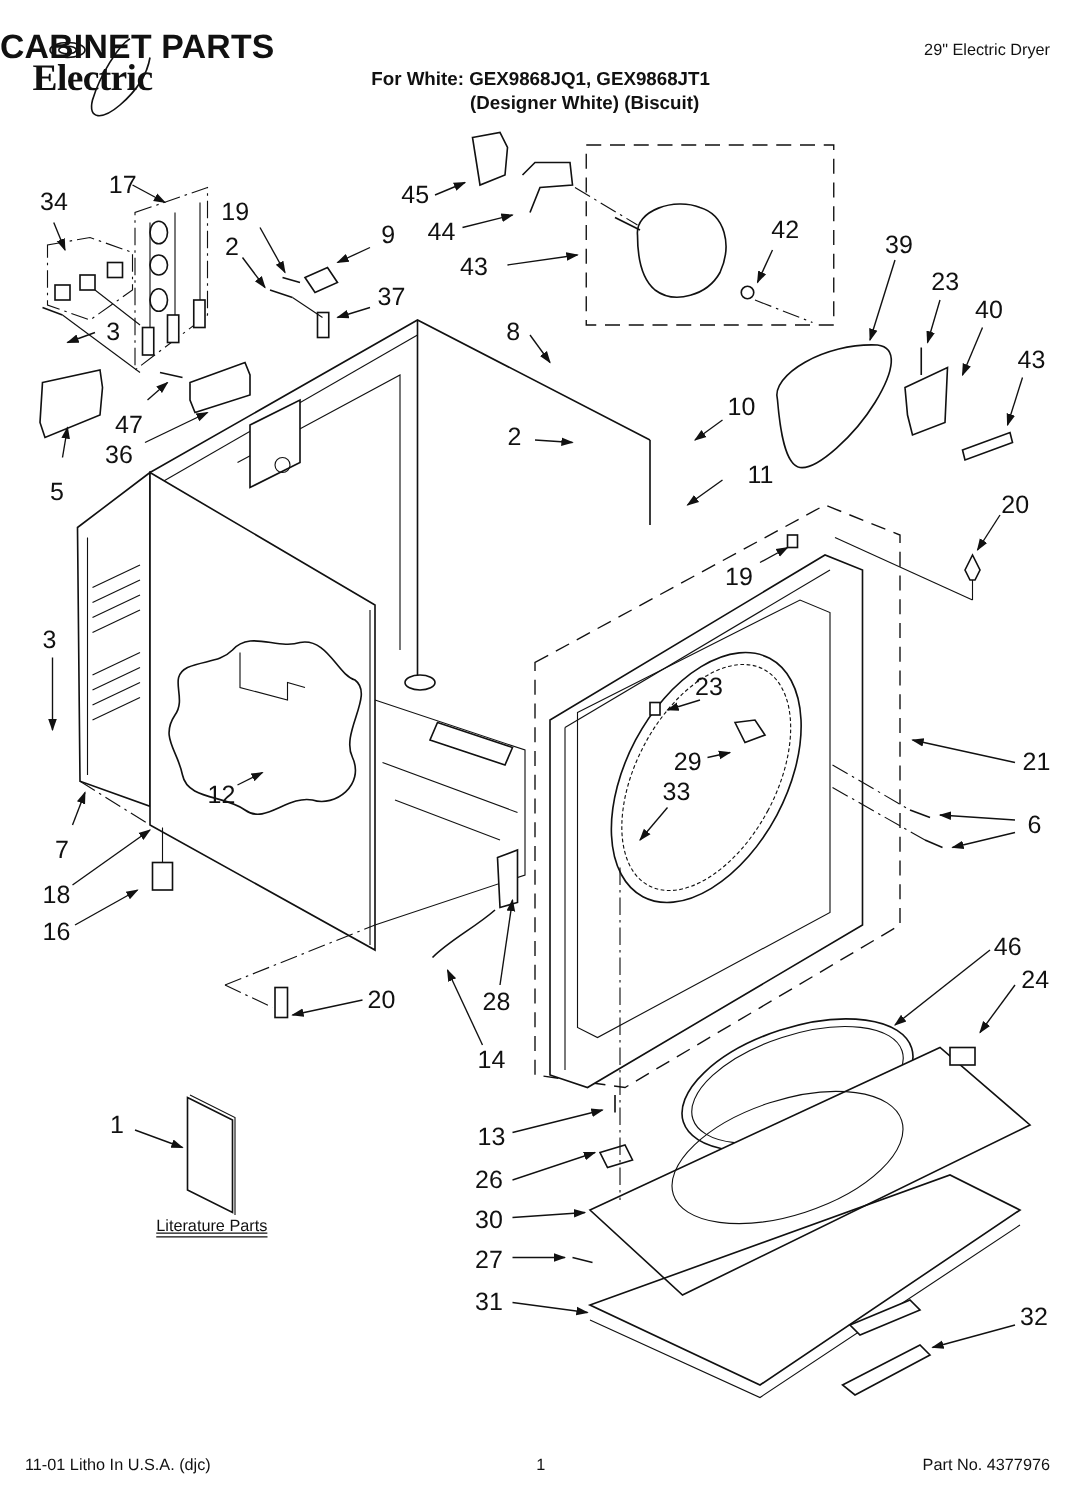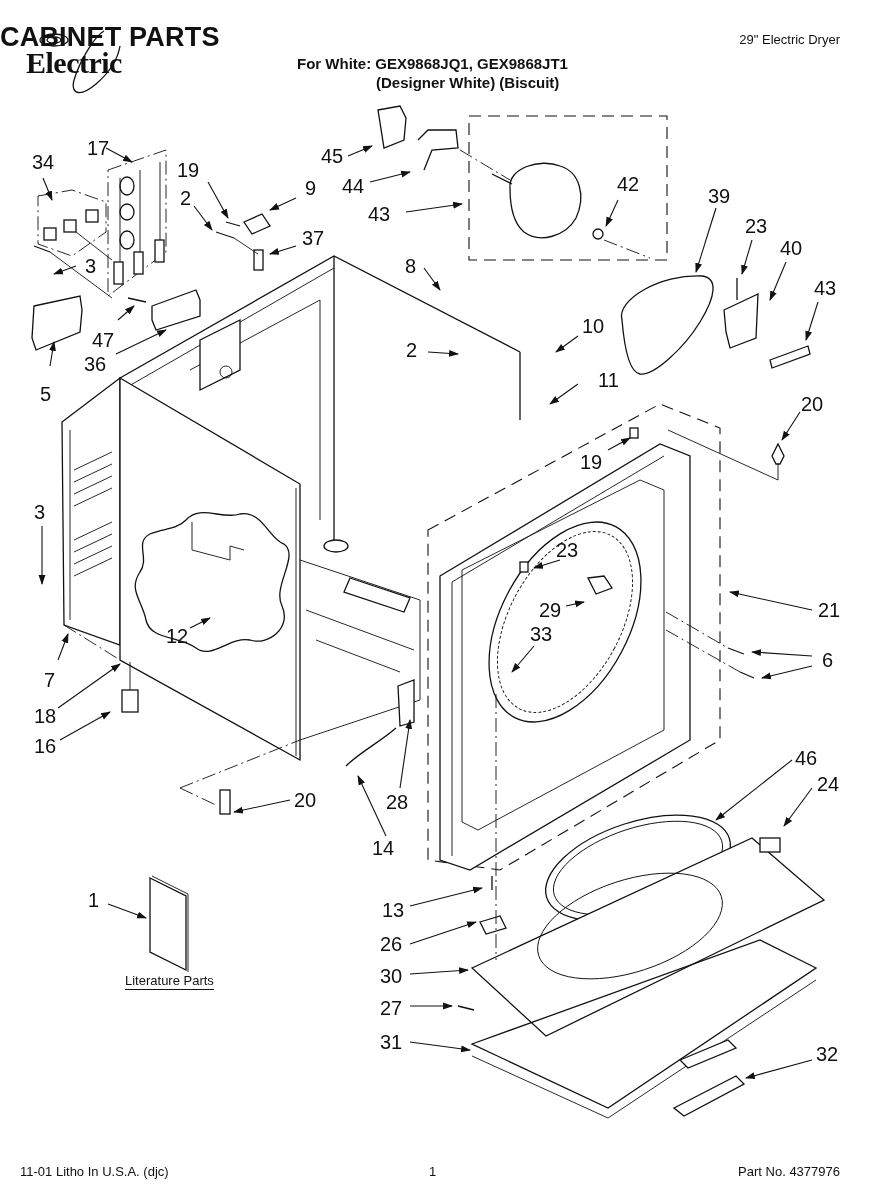--- a/index.html
+++ b/index.html
@@ -9,21 +9,21 @@
   #logo { left: 20px; top: 22px; width: 175px; height: 80px; }
   #logo .wordmark { position: absolute; left: 6px; top: 24px; font-family: "Liberation Serif", serif;
                     font-weight: bold; font-size: 30px; letter-spacing: -0.5px; color: #111; }
   #title { left: 0; width: 869px; top: 22px; text-align: left; font-weight: bold; font-size: 27px;
            letter-spacing: 0.2px; }
   #models { left: 297px; top: 55px; font-weight: bold; font-size: 15px; }
   #variants { left: 376px; top: 74px; font-weight: bold; font-size: 15px; }
   #product { right: 29px; top: 32px; font-size: 13px; }
   #diagram { left: 0; top: 0; width: 869px; height: 1200px; }
   .callout { position: absolute; font-size: 20px; line-height: 20px; color: #111; white-space: nowrap; }
-  #lit-label { left: 125px; top: 973px; font-size: 13px; border-bottom: 1px solid #111; padding-bottom: 1px; }
+  #lit-label { left: 125px; top: 973px; font-size: 13px; border-bottom: 1px solid #111; padding-bottom: 1px; text-decoration: underline; }
   #footer-left { left: 20px; top: 1164px; font-size: 13px; }
   #footer-center { left: 429px; top: 1164px; font-size: 13px; }
   #footer-right { right: 29px; top: 1164px; font-size: 13px; }
   svg .ln { fill: none; stroke: #111; stroke-width: 1.3; }
   svg .thin { fill: none; stroke: #111; stroke-width: 0.9; }
   svg .dash { fill: none; stroke: #111; stroke-width: 1.1; stroke-dasharray: 12 7; }
   svg .dashdot { fill: none; stroke: #111; stroke-width: 0.9; stroke-dasharray: 14 4 2 4; }
   svg .fillw { fill: #fff; stroke: #111; stroke-width: 1.3; }
   svg .lead { stroke: #111; stroke-width: 1.1; fill: none; }
   svg .ah { fill: #111; }
@@ -296,21 +296,21 @@
 <div class="callout" style="left:539px;top:600px">29</div>
 <div class="callout" style="left:818px;top:600px">21</div>
 <div class="callout" style="left:530px;top:624px">33</div>
 <div class="callout" style="left:166px;top:626px">12</div>
 <div class="callout" style="left:822px;top:650px">6</div>
 <div class="callout" style="left:44px;top:670px">7</div>
 <div class="callout" style="left:34px;top:706px">18</div>
 <div class="callout" style="left:34px;top:736px">16</div>
 <div class="callout" style="left:294px;top:790px">20</div>
 <div class="callout" style="left:386px;top:792px">28</div>
-<div class="callout" style="left:372px;top:838px">14</div>
+<div class="callout" style="left:382px;top:838px">14</div>
 <div class="callout" style="left:795px;top:748px">46</div>
 <div class="callout" style="left:817px;top:774px">24</div>
 <div class="callout" style="left:88px;top:890px">1</div>
 <div class="callout" style="left:382px;top:900px">13</div>
 <div class="callout" style="left:380px;top:934px">26</div>
 <div class="callout" style="left:380px;top:966px">30</div>
 <div class="callout" style="left:380px;top:998px">27</div>
 <div class="callout" style="left:380px;top:1032px">31</div>
 <div class="callout" style="left:816px;top:1044px">32</div>
 

